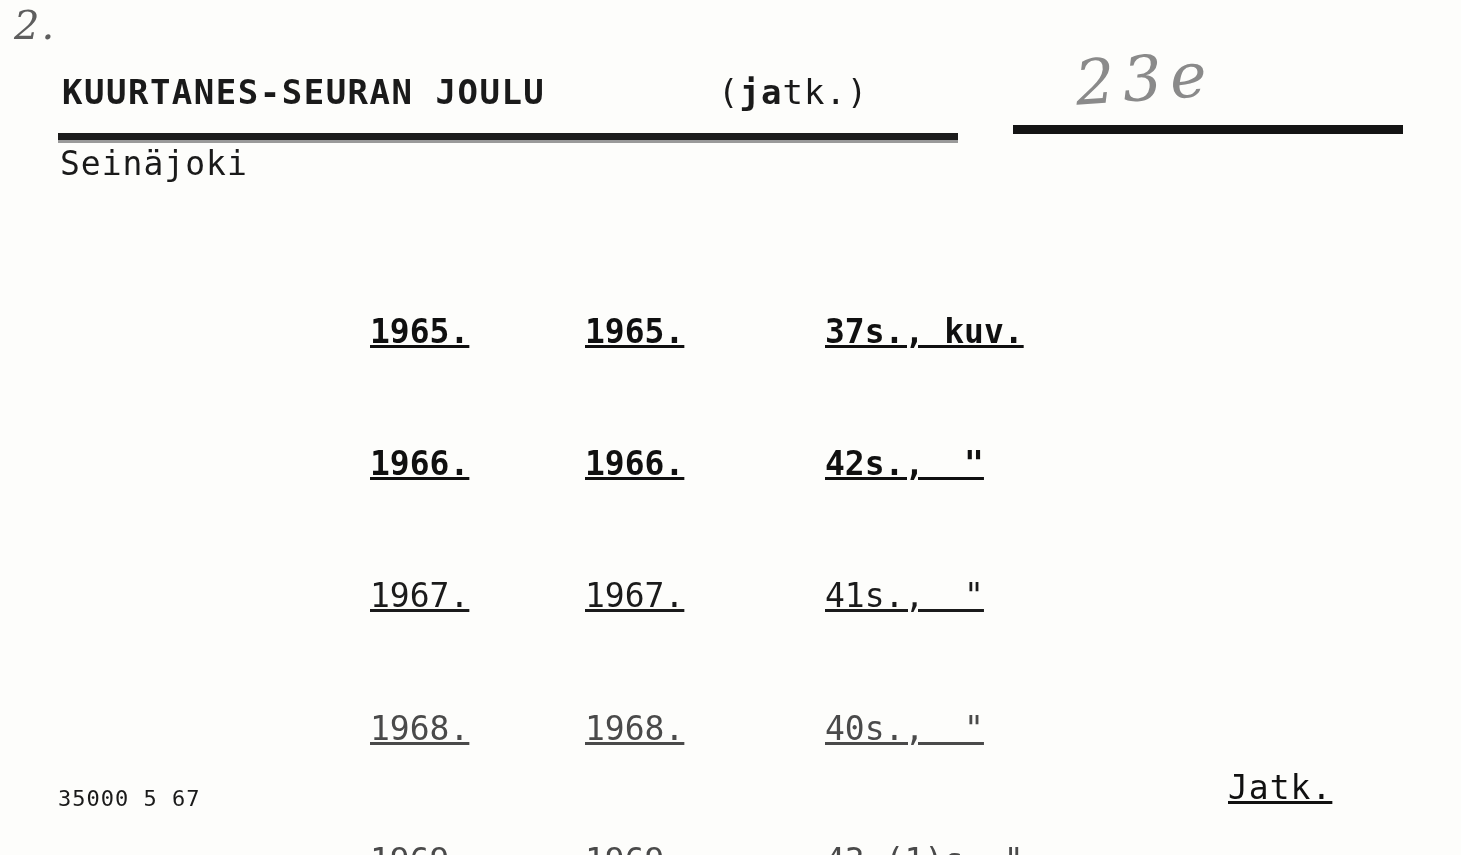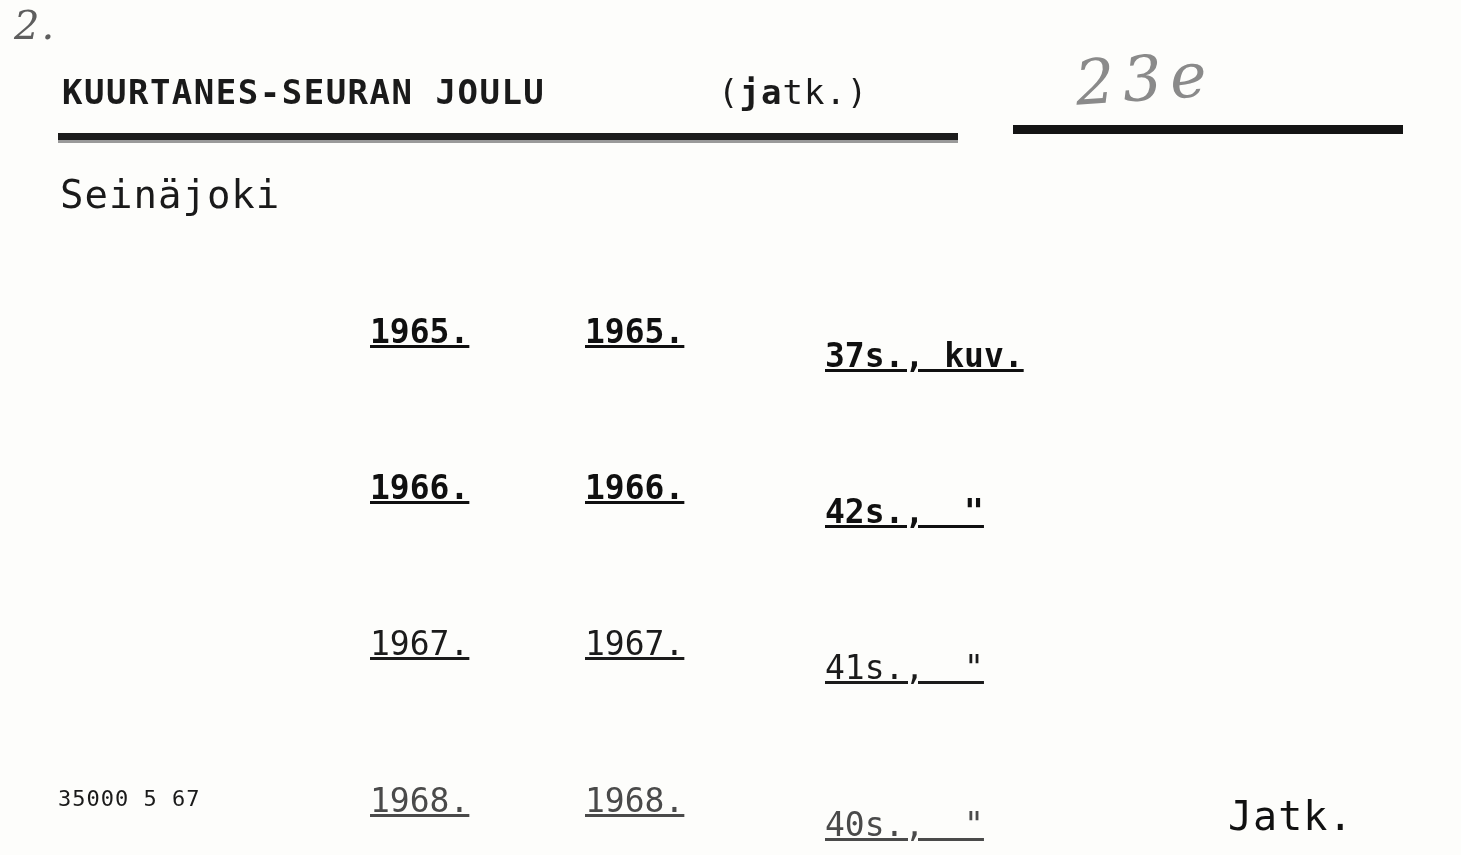--- a/index.html
+++ b/index.html
@@ -87,22 +87,22 @@
     top: 125px;
     width: 390px;
     height: 9px;
     background: #141414;
   }
 
   
   #place {
     position: absolute;
     left: 60px;
-    top: 172px;
-    font-size: 39px;
+    top: 144px;
+    font-size: 33px;
     letter-spacing: 1px;
   }
 
   #table {
     position: absolute;
     left: 370px;
     top: 222px;
     font-size: 33px;
     line-height: 1.335;
     white-space: pre;
@@ -111,43 +111,44 @@
     display: block;
     white-space: pre;
   }
   .row .c {
     display: inline-block;
     vertical-align: top;
     text-decoration: underline;
   }
   .c1 { width: 215px; }
   .c2 { width: 240px; }
-  .c3 { width: auto; margin-top: 24px; }
+  .c3 { width: auto; }
 
   
   .ink-bold   { font-weight: bold; color: #101010; }
   .ink-dark   { color: #1b1b1b; }
   .ink-mid    { color: #4a4a4a; }
 
   #footer-code {
     position: absolute;
     left: 58px;
     top: 786px;
     font-size: 22px;
     font-weight: normal;
     letter-spacing: 1px;
     color: #1a1a1a;
   }
   #continues {
     position: absolute;
     left: 1228px;
-    top: 793px;
-    font-size: 40px;
+    top: 768px;
+    font-size: 33px;
     letter-spacing: 1px;
     color: #111;
+    text-decoration: underline;
   }
 </style>
 </head>
 <body>
 
 <div id="card">
 
   <span class="hand" id="corner-mark">2.</span>
 
   <span class="hand" id="shelf-mark">23e</span>

